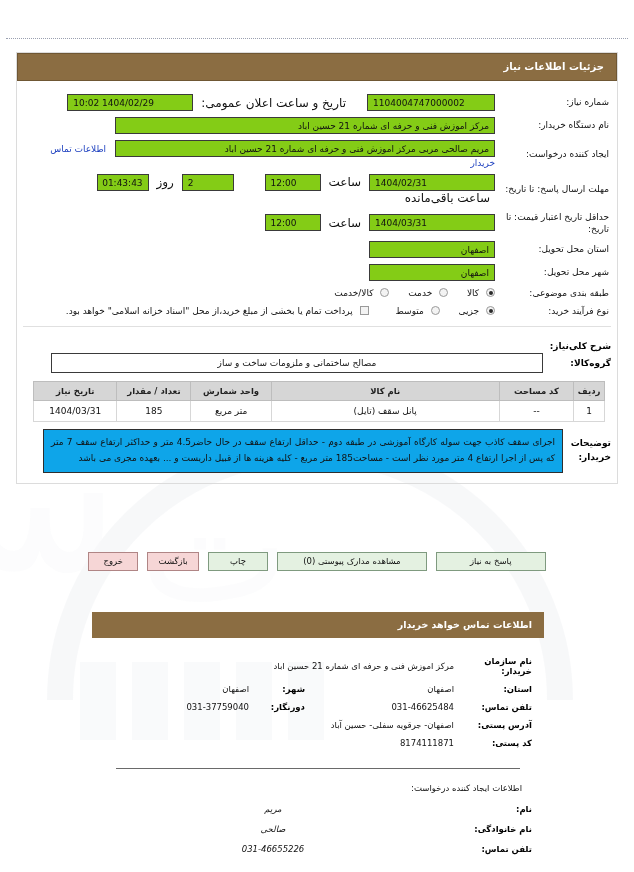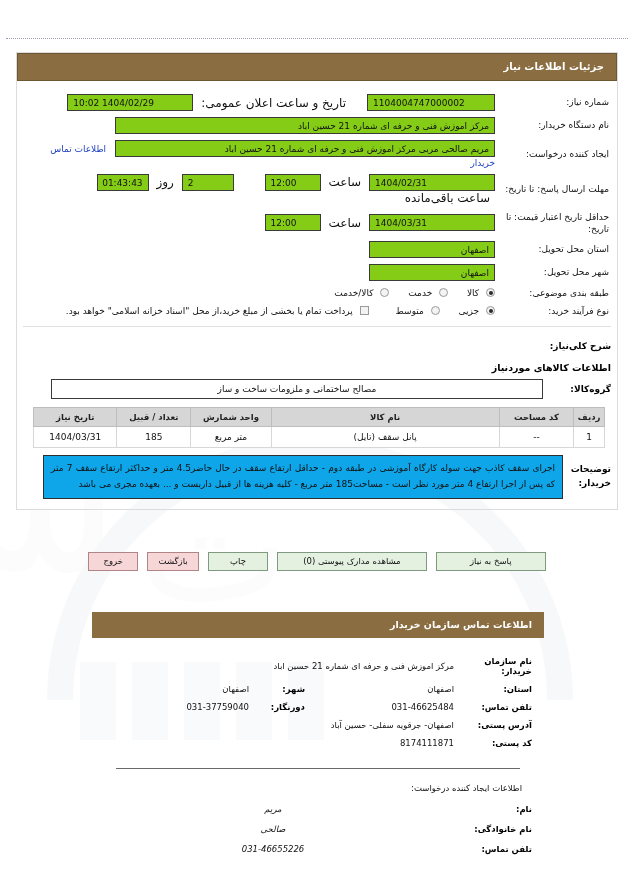--- a/index.html
+++ b/index.html
@@ -464,35 +464,34 @@
         </tr>
       </tbody>
         </table>
 
       <div class="sep"></div>
 
       <div class="desc-row">
         <div class="desc-label">شرح کلی‌نیاز:</div>
       </div>
 
-      <div class="section-title">اطلاعات کالاهای موردنیاز</div>
 
       <div class="group-row">
         <div class="group-label">گروه‌کالا:</div>
         <div class="group-box">مصالح  ساختمانی و ملزومات ساخت و ساز</div>
       </div>
 
       <table class="goods">
         <thead>
           <tr>
             <th class="col-radif">ردیف</th>
             <th class="col-code">کد مساحت</th>
             <th class="col-name">نام کالا</th>
             <th class="col-unit">واحد شمارش</th>
-            <th class="col-qty">تعداد / قبیل</th>
+            <th class="col-qty">تعداد / مقدار</th>
             <th class="col-date">تاریخ نیاز</th>
           </tr>
         </thead>
         <tbody>
           <tr>
             <td>1</td>
             <td>--</td>
             <td>پانل سقف (تایل)</td>
             <td>متر مربع</td>
             <td>185</td>
@@ -510,21 +509,21 @@
 
   <div id="button-bar">
     <span class="btn green btn-answer">پاسخ به نیاز</span>
     <span class="btn green btn-docs">مشاهده مدارک پیوستی (0)</span>
     <span class="btn green btn-print">چاپ</span>
     <span class="btn red btn-back">بازگشت</span>
     <span class="btn red btn-exit">خروج</span>
   </div>
 
   <div id="contact-panel">
-    <div id="contact-header">اطلاعات تماس سازمان خریدار</div>
+    <div id="contact-header">اطلاعات تماس خواهد خریدار</div>
 
     <div class="c-block">
       <table class="contact">
         <tbody>
             <tr>
           <td class="c-lbl">نام سازمان خریدار:</td>
           <td class="c-val" colspan="3">مرکز اموزش فنی و حرفه ای شماره 21 حسین اباد</td>
         </tr>
         <tr>
           <td class="c-lbl">استان:</td>

